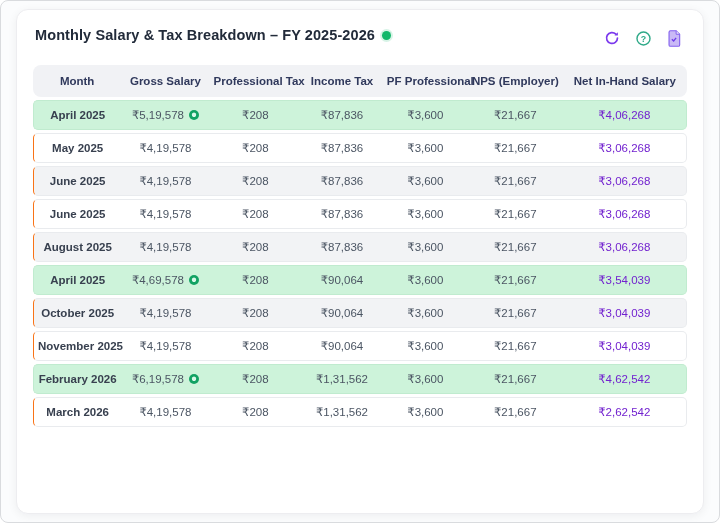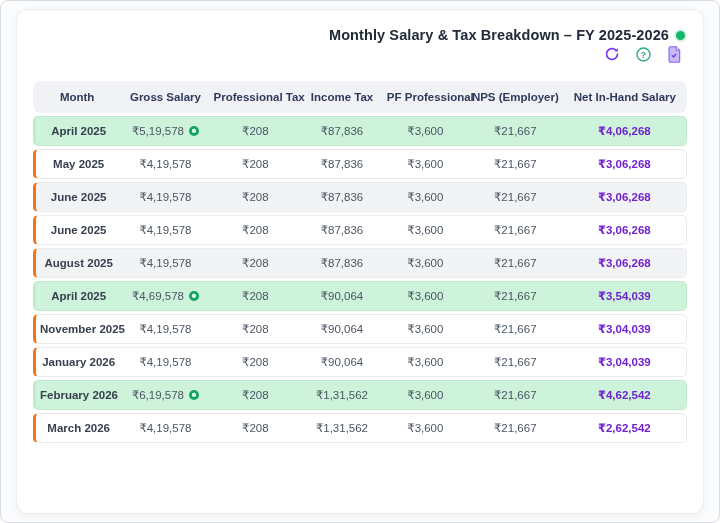--- a/index.html
+++ b/index.html
@@ -18,23 +18,22 @@
   }
   .card {
     width: 100%; height: 100%;
     background: #ffffff;
     border: 1px solid #ededf0;
     border-radius: 12px;
     box-shadow: 0 2px 10px rgba(20,24,40,.06);
     padding: 17px 16px 14px 16px;
   }
   .card-header {
-    display: flex; align-items: flex-end; justify-content: space-between;
+    display: flex; align-items: flex-start; justify-content: space-between;
     margin: 0 2px 13px 2px;
-    flex-direction: column;
   }
   .title-wrap { display: flex; align-items: center; gap: 7px; }
   .title {
     font-size: 14.5px; font-weight: 700; color: #222b3a;
     letter-spacing: .1px;
   }
   .status-dot {
     width: 9px; height: 9px; border-radius: 50%;
     background: #12b76a;
     box-shadow: 0 0 0 2px #d7f3e6;
@@ -71,26 +70,26 @@
   thead th:last-child { border-radius: 0 8px 8px 0; }
   tbody td {
     height: 30px; padding: 0 4px;
     text-align: center; vertical-align: middle;
     font-size: 11.5px; color: #4b5563;
     background: #ffffff;
     border-top: 1px solid #e9ebee;
     border-bottom: 1px solid #e9ebee;
     white-space: nowrap;
   }
-  tbody td:first-child { border-left: 3px solid #f97316; border-radius: 5px 0 0 5px; }
+  tbody td:first-child { border-left: 1px solid #f97316; border-radius: 5px 0 0 5px; }
   tbody td:last-child { border-right: 1px solid #e9ebee; border-radius: 0 5px 5px 0; }
   tr.gray td { background: #f2f3f5; }
   tr.green td { background: #cdf3da; border-color: #c0ebcf; }
   td.month-cell { color: #38404f; font-weight: 600; }
-  td.net-cell { color: #7222cf; font-weight: 700; }
+  td.net-cell { color: #7222cf; font-weight: 400; }
   .badge {
     display: none;
     width: 10px; height: 10px; border-radius: 50%;
     background: radial-gradient(circle at 50% 48%, #d9f7e8 0 1.8px, #12a263 2.6px);
     margin-left: 5px; vertical-align: -1px;
   }
   tr.has-badge .badge { display: inline-block; }
 </style>
 </head>
 <body>
@@ -201,31 +200,31 @@
       </tr>
           <tr class="green has-badge">
         <td class="month-cell">April 2025</td>
         <td><span class="cellval">₹4,69,578</span><span class="badge"></span></td>
         <td>₹208</td>
         <td>₹90,064</td>
         <td>₹3,600</td>
         <td>₹21,667</td>
         <td class="net-cell">₹3,54,039</td>
       </tr>
+          <tr class="gray">
+        <td class="month-cell">October 2025</td>
+        <td><span class="cellval">₹4,19,578</span></td>
+        <td>₹208</td>
+        <td>₹90,064</td>
+        <td>₹3,600</td>
+        <td>₹21,667</td>
+        <td class="net-cell">₹3,04,039</td>
+      </tr>
           <tr class="white">
         <td class="month-cell">November 2025</td>
-        <td><span class="cellval">₹4,19,578</span></td>
-        <td>₹208</td>
-        <td>₹90,064</td>
-        <td>₹3,600</td>
-        <td>₹21,667</td>
-        <td class="net-cell">₹3,04,039</td>
-      </tr>
-          <tr class="white">
-        <td class="month-cell">January 2026</td>
         <td><span class="cellval">₹4,19,578</span></td>
         <td>₹208</td>
         <td>₹90,064</td>
         <td>₹3,600</td>
         <td>₹21,667</td>
         <td class="net-cell">₹3,04,039</td>
       </tr>
           <tr class="green has-badge">
         <td class="month-cell">February 2026</td>
         <td><span class="cellval">₹6,19,578</span><span class="badge"></span></td>

